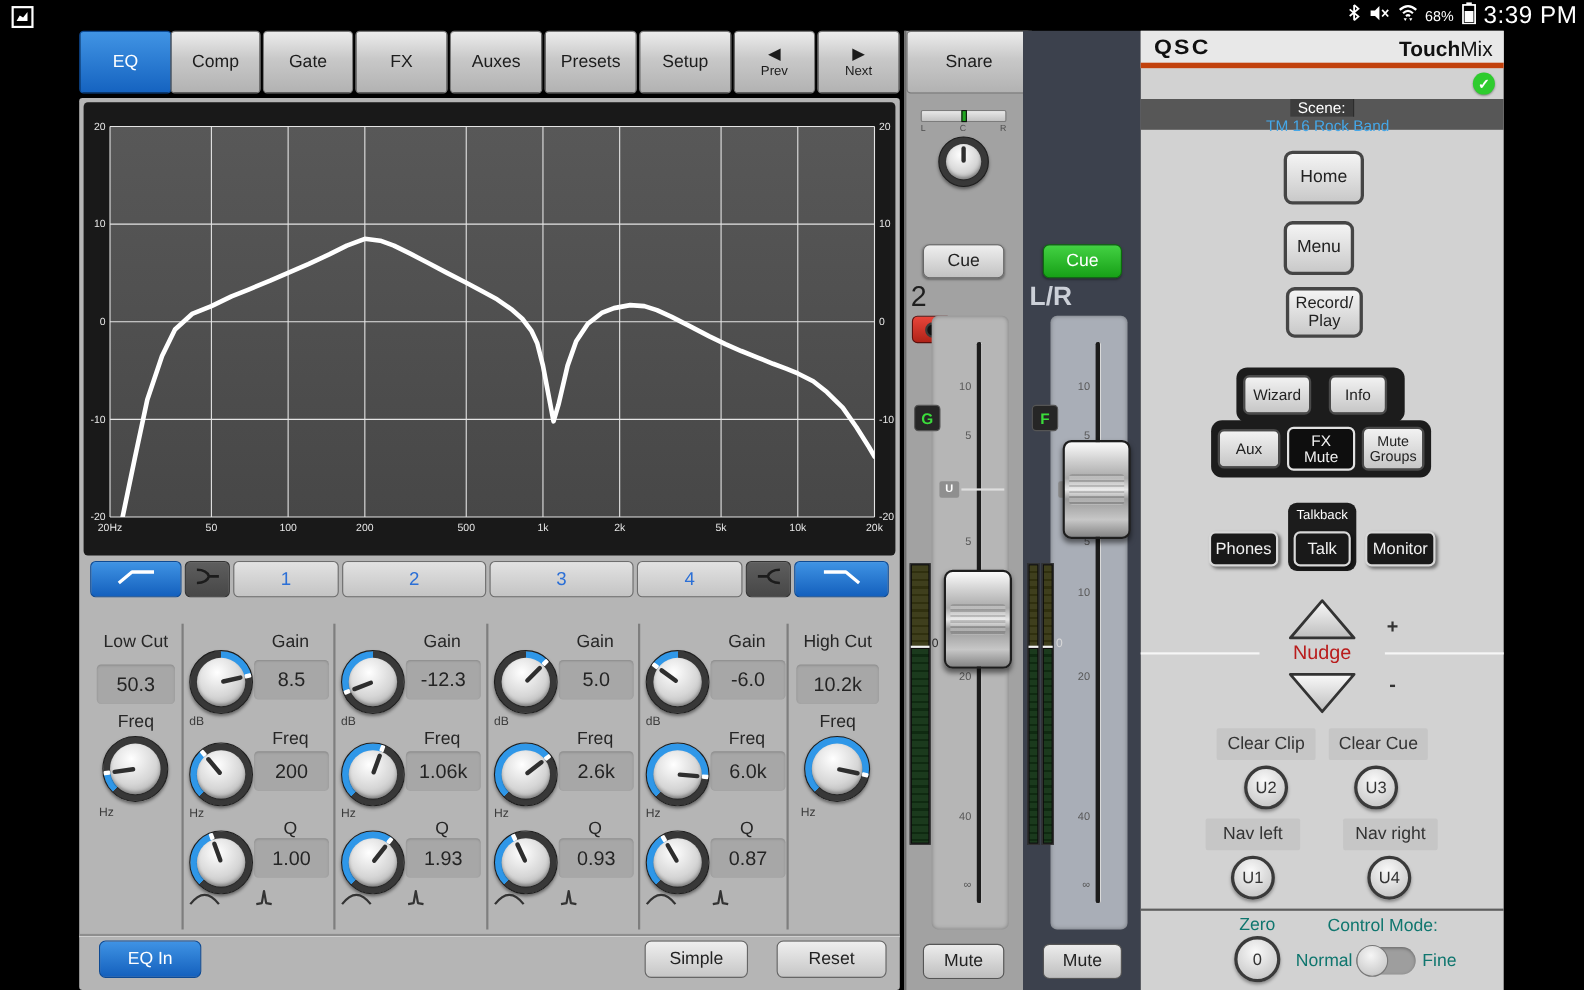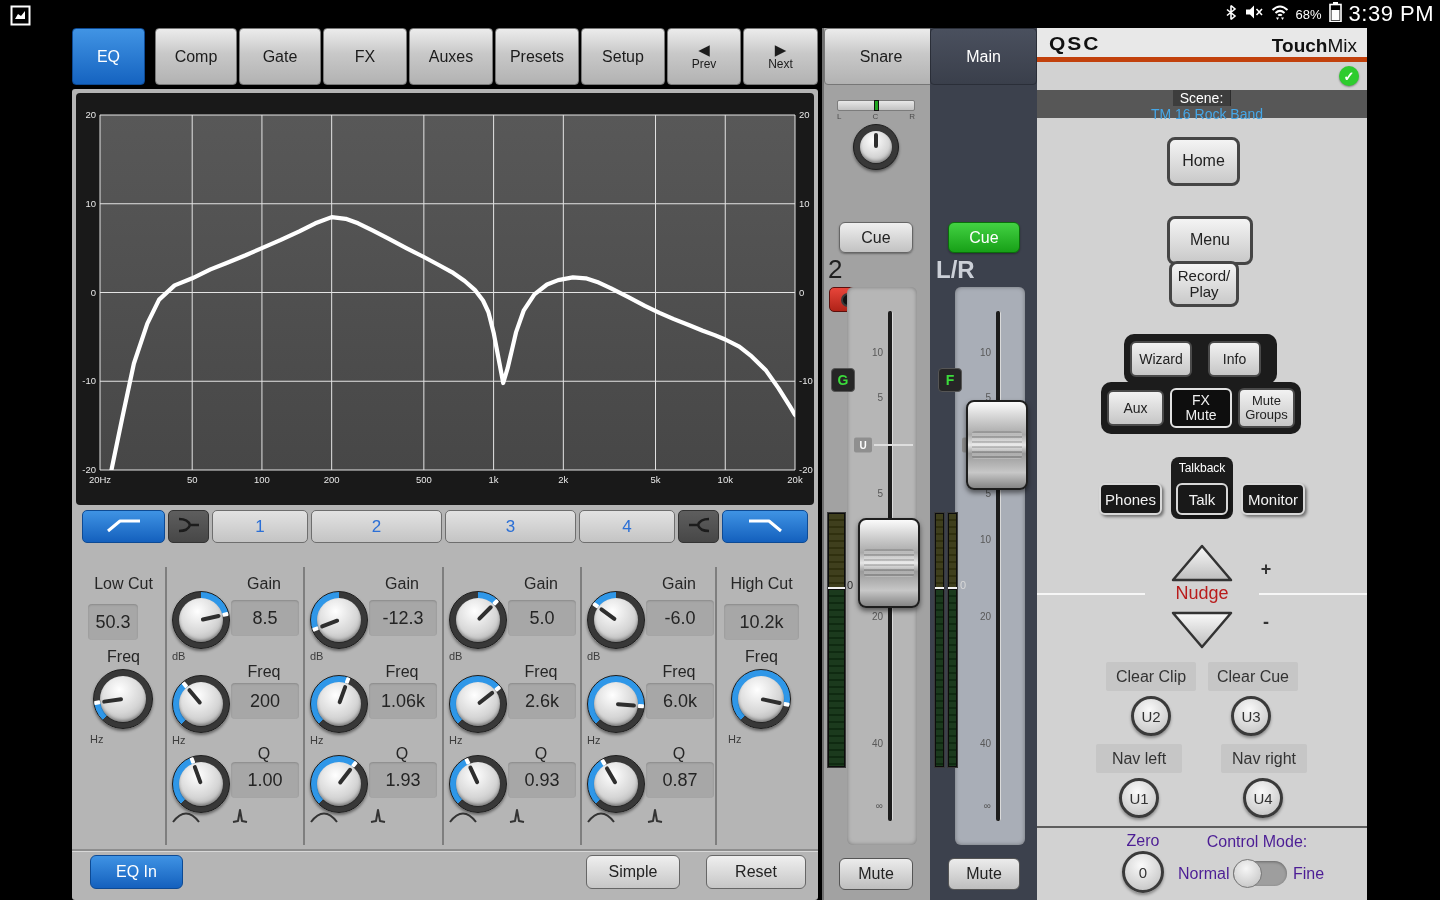--- a/index.html
+++ b/index.html
@@ -121,21 +121,21 @@
   .tri{position:absolute;}
   .tri-sign{position:absolute;color:#333;font-size:18px;font-weight:700;text-align:center;width:100%;}
   .nudge-lbl{position:absolute;width:100%;text-align:center;color:#b91c1c;font-size:18px;}
   .hline{position:absolute;height:2px;background:#f6f6f6;}
   .graylabel{position:absolute;background:#c6c6c6;border-radius:2px;color:#333;font-size:16px;
     display:flex;align-items:center;justify-content:center;}
   .circbtn{position:absolute;width:40px;height:40px;border-radius:50%;border:3px solid #3a3a3a;box-sizing:border-box;
     background:radial-gradient(circle at 45% 32%,#fafafa,#d2d2d2 65%,#b8b8b8);color:#333;font-size:15px;
     display:flex;align-items:center;justify-content:center;box-shadow:0 2px 3px rgba(0,0,0,.35);}
   .rp-divider{position:absolute;left:0;width:100%;height:2px;background:#5e5e5e;}
-  .rp-text{position:absolute;color:#4c1d95;font-size:16px;}
+  .rp-text{position:absolute;color:#0f766e;font-size:16px;}
   .toggle{position:absolute;width:54px;height:25px;border-radius:13px;background:#9e9e9e;box-shadow:inset 0 1px 3px rgba(0,0,0,.35);}
   .toggle .tknob{position:absolute;left:0;top:-2px;width:29px;height:29px;border-radius:50%;border:1px solid #777;
     background:radial-gradient(circle at 45% 32%,#f6f6f6,#cfcfcf 70%,#adadad);box-sizing:border-box;}
 </style>
 </head>
 <body>
 
 <div id="app">
 
   <svg width="0" height="0" style="position:absolute">
@@ -177,21 +177,21 @@
       <span><svg width="13" height="20">
             <rect x="4" y="0" width="5" height="2.5" fill="#fff"></rect>
             <rect x="1" y="2.5" width="11" height="17" fill="none" stroke="#fff" stroke-width="1.6"></rect>
             <rect x="2.5" y="8" width="8" height="10" fill="#fff"></rect>
           </svg></span>
       <span class="st-time">3:39 PM</span>
     </div>
   </div>
 
   <div>
-    <div class="tabbtn active" style="left:72px;width:73px">
+    <div class="tabbtn active" style="left:72px;width:84px">
         <span>EQ</span>
       </div>
     <div class="tabbtn" style="left:155px;width:82px">
         <span>Comp</span>
       </div>
     <div class="tabbtn" style="left:239px;width:82px">
         <span>Gate</span>
       </div>
     <div class="tabbtn" style="left:323px;width:84px">
         <span>FX</span>
@@ -295,21 +295,21 @@
       </div>
 
     <div class="col-divider" style="left:93px"></div>
     <div class="col-divider" style="left:231px"></div>
     <div class="col-divider" style="left:370px"></div>
     <div class="col-divider" style="left:508px"></div>
     <div class="col-divider" style="left:643px"></div>
 
     <div class="abs" style="left:10px;top:466px;width:83px;height:300px">
       <div class="knob-lbl" style="left:0;top:20px;width:83px">Low Cut</div>
-      <div class="val-box" style="left:6px;top:49px;width:50px;height:36px">50.3</div>
+      <div class="val-box" style="left:6px;top:49px;width:71px;height:36px">50.3</div>
       <div class="knob-lbl" style="left:0;top:93px;width:83px">Freq</div>
       <div class="knob" style="left:11px;top:114px;width:60px;height:60px">
           <div class="ring" style="background: conic-gradient(from -135deg, rgb(47, 151, 232) 0deg, rgb(47, 151, 232) 37deg, rgb(56, 56, 56) 37deg, rgb(56, 56, 56) 360deg);"></div>
           <div class="notch" style="transform: rotate(-98deg);"></div>
           <div class="face"></div>
           <div class="pointer" style="transform: rotate(-98deg);"></div>
         </div>
       <div class="unit-lbl" style="left:8px;top:178px">Hz</div>
     </div>
 
@@ -519,23 +519,20 @@
       <div class="m-tick"></div>
     </div>
     <div class="m-zero" style="left:23px;top:551px">0</div>
     <div class="fadercap" style="left:34px;top:490px"></div>
     <div class="mutebtn" style="left:15px;top:830px;width:74px;height:32px">
         <span>Mute</span>
       </div>
   </div>
 
   <div id="mainstrip">
-    <div class="striptab darkstrip">
-        <span>Main</span>
-      </div>
     <div class="cuebtn green" style="left:18px;top:194px;width:72px;height:31px">
         <span>Cue</span>
       </div>
     <div class="strip-num lr" style="left:6px;top:228px">L/R</div>
     <div class="fader-track mainv" style="left:25px;top:259px;width:70px;height:558px">
       <div class="fslot"></div>
       <div class="fader-scale"></div>
     <span class="scale-lbl" style="top: 65px;">10</span>
         <span class="scale-lbl" style="top: 110px;">5</span>
         <div class="u-line" style="top: 158px;"></div>
@@ -571,21 +568,21 @@
     </div>
     <div class="check">✓</div>
     <div class="rp-row" id="scene-row">
       <div class="cell-lbl">Scene:</div>
       <div class="val">TM 16 Rock Band</div>
     </div>
 
     <div class="silverbtn" style="left:130px;top:109px;width:73px;height:49px">
         <span>Home</span>
       </div>
-    <div class="silverbtn" style="left:130px;top:188px;width:86px;height:49px">
+    <div class="silverbtn" style="left:130px;top:173px;width:64px;height:49px">
         <span>Menu</span>
       </div>
     <div class="silverbtn" style="left:132px;top:233px;width:70px;height:46px;font-size:15px">
       <span><span>Record/</span><br><span>Play</span></span>
       </div>
 
     <div class="darkcluster" style="left:87px;top:306px;width:153px;height:50px"></div>
     <div class="darkcluster" style="left:64px;top:354px;width:200px;height:52px"></div>
     <div class="clusterbtn" style="left:93px;top:313px;width:62px;height:36px">
         <span>Wizard</span>

